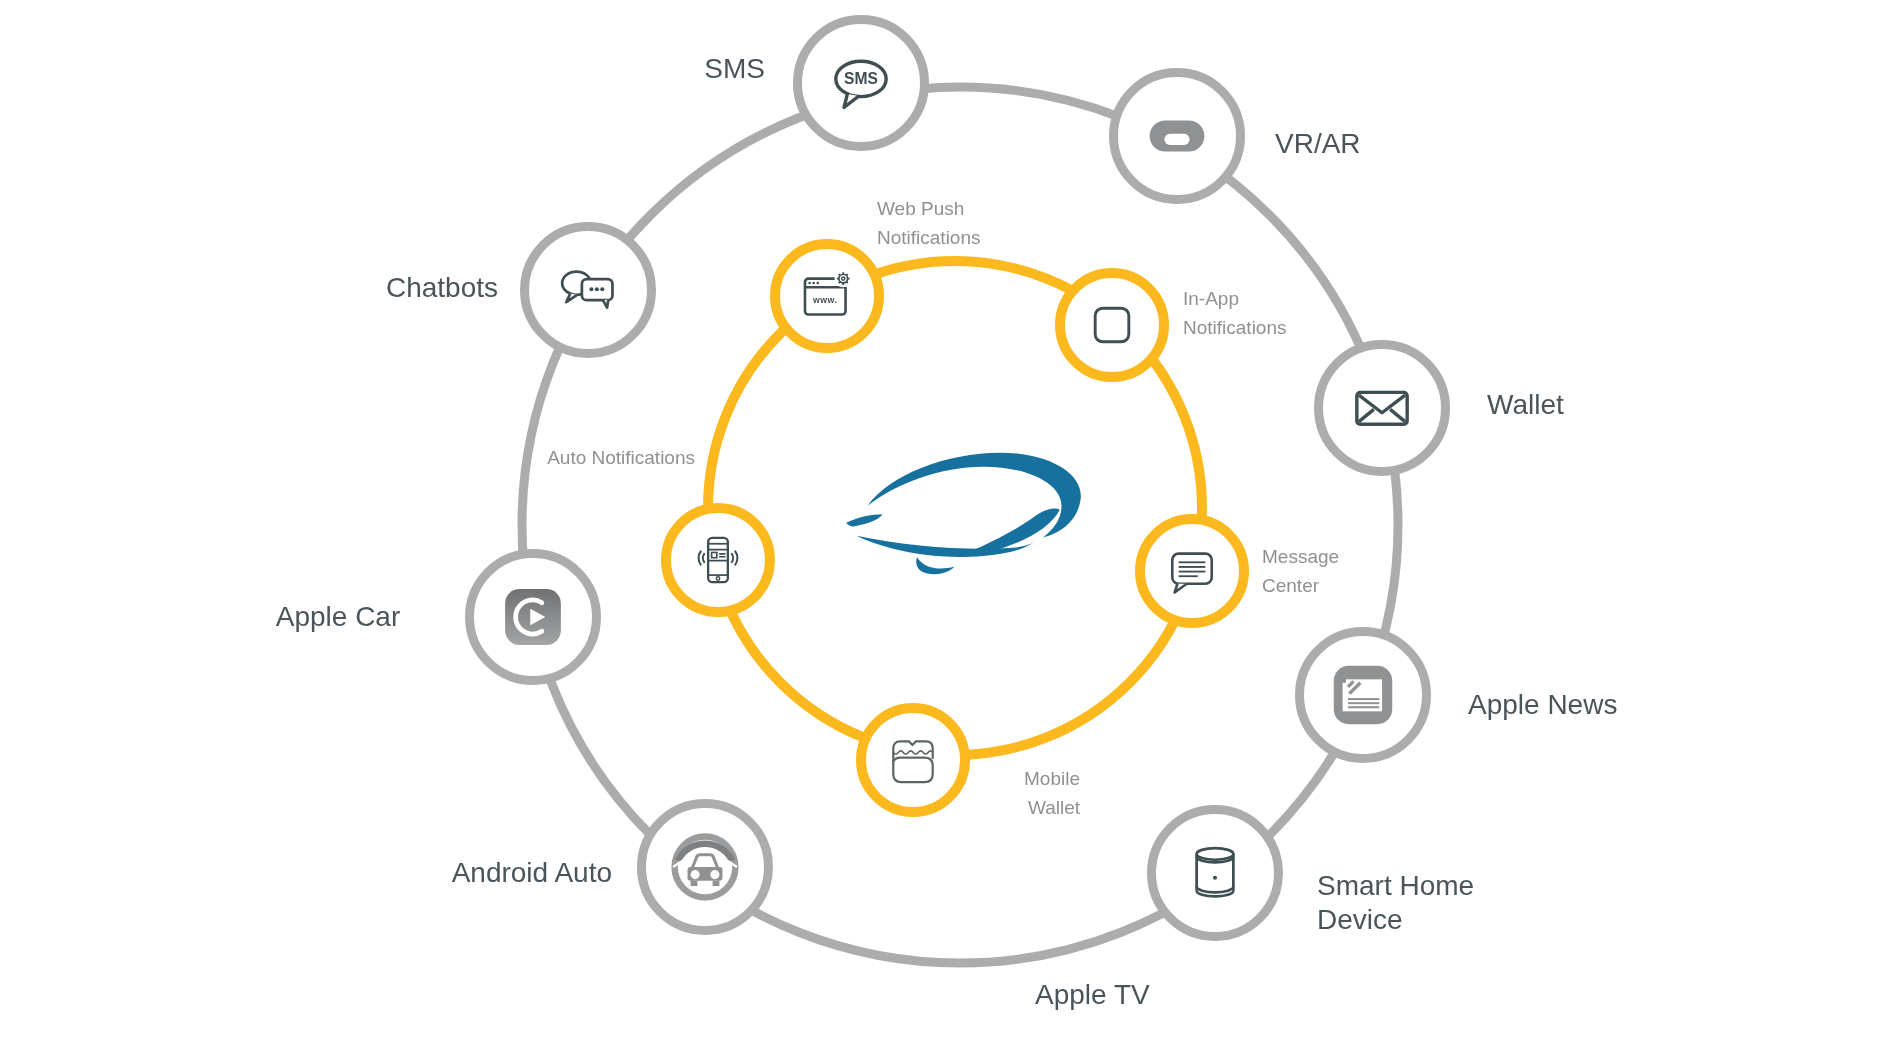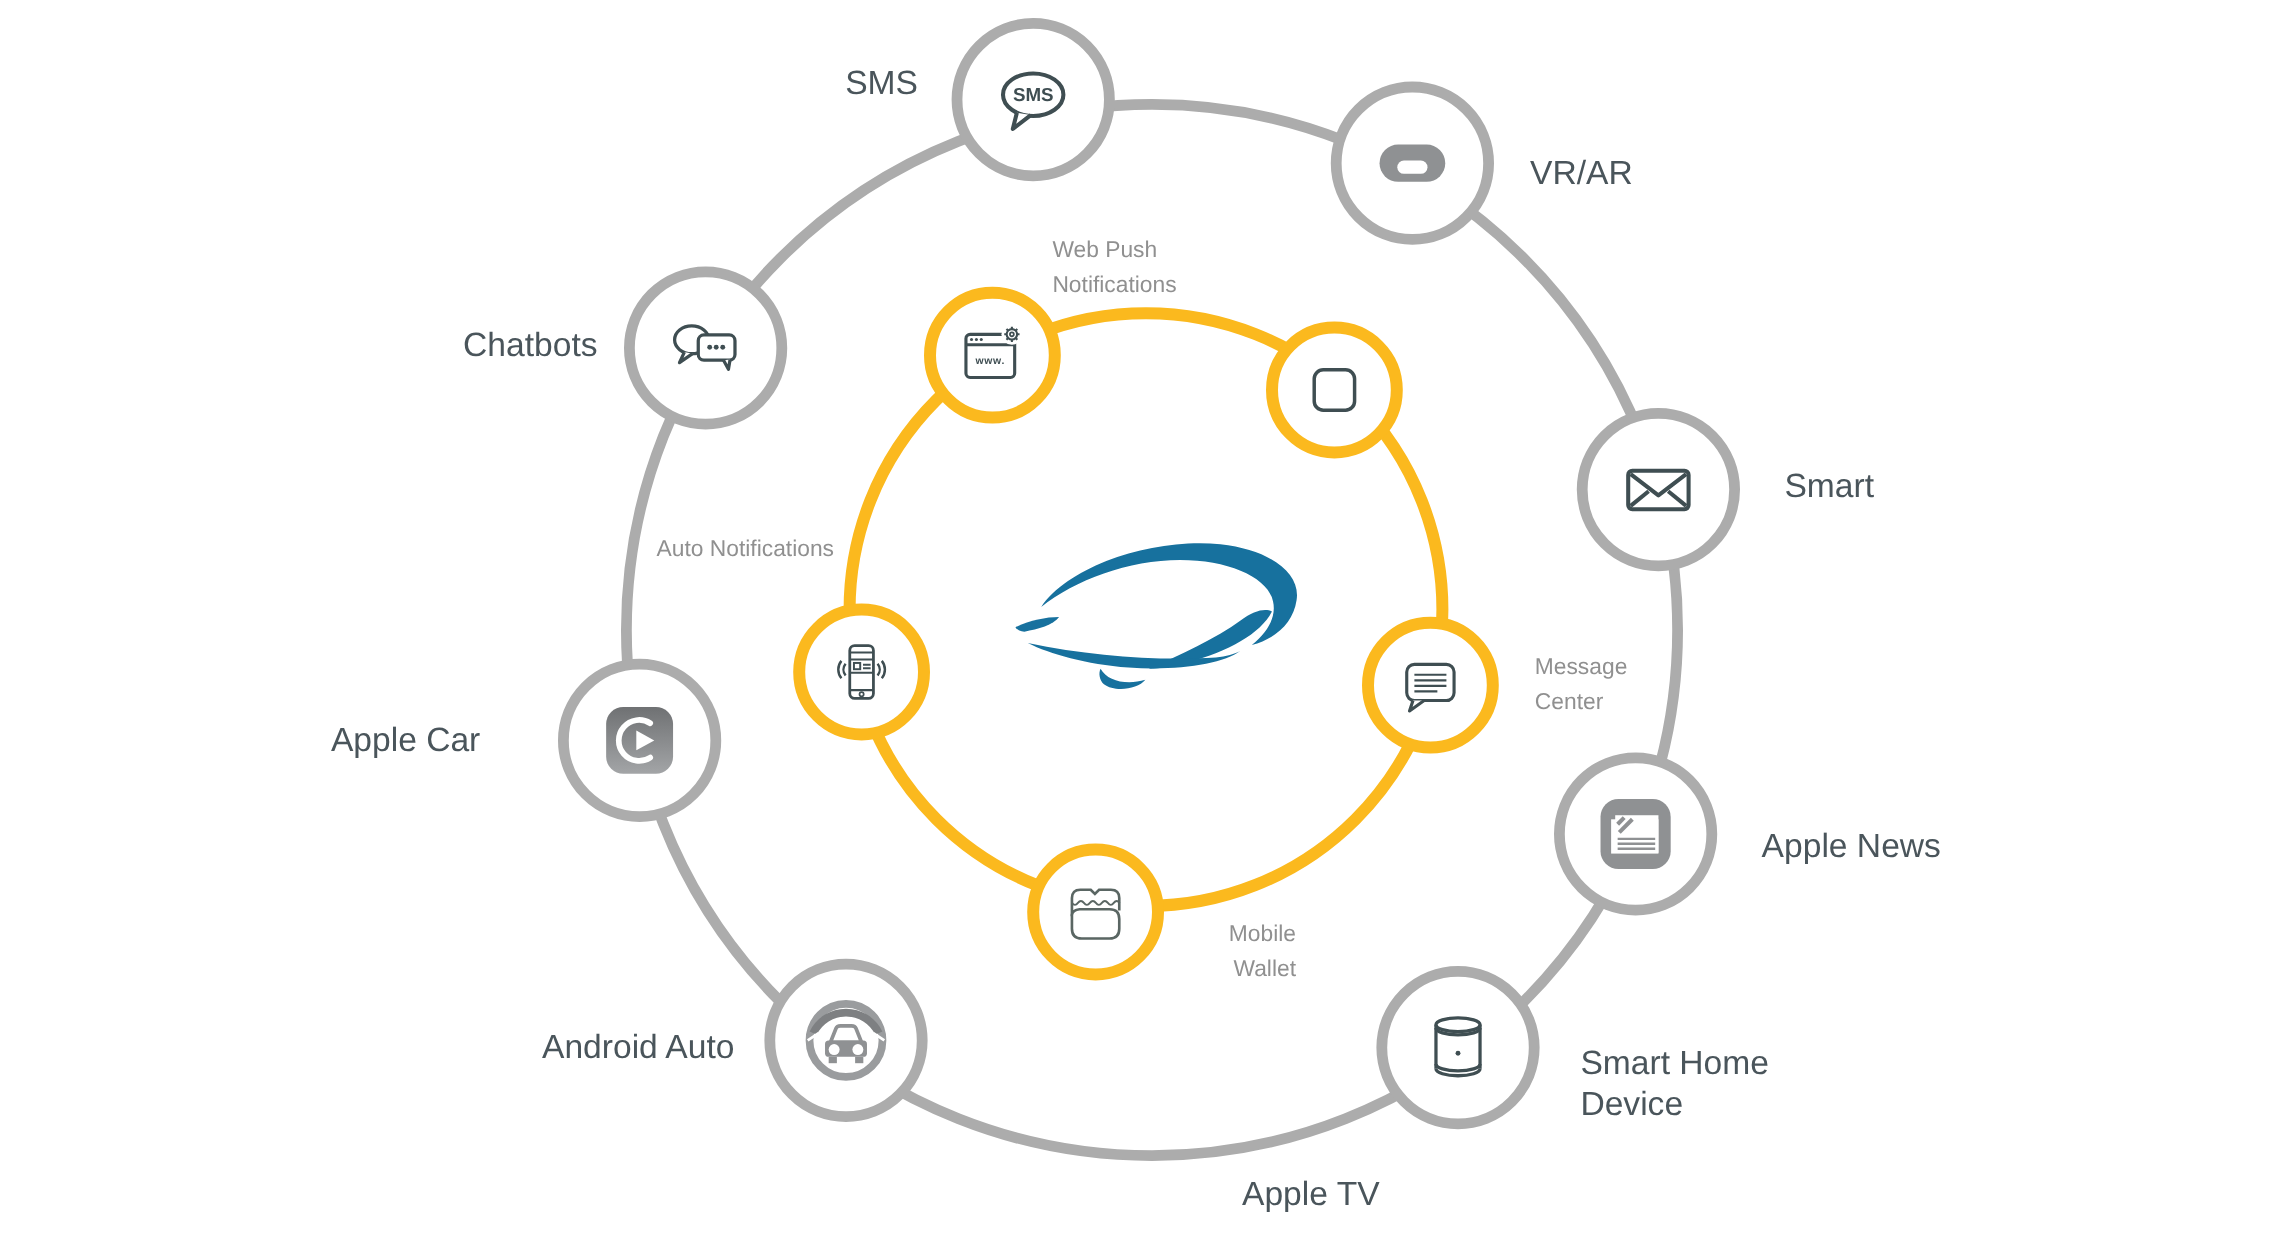--- a/index.html
+++ b/index.html
@@ -46,21 +46,21 @@
   .pos-lbl-vr{left:1275px;top:127px;width:220px;}
   .pos-lbl-email{left:1487px;top:388px;width:200px;}
   .pos-lbl-news{left:1468px;top:688px;width:260px;}
   .pos-lbl-smarthome{left:1317px;top:869px;width:165px;}
   .pos-lbl-appletv{left:1035px;top:978px;width:220px;}
   .pos-lbl-android{left:412px;top:856px;width:200px;}
   .pos-lbl-applecar{left:238px;top:600px;width:200px;text-align:center;}
   .pos-lbl-chatbots{left:298px;top:271px;width:200px;}
   .pos-lbl-webpush{left:877px;top:194px;width:160px;}
   .pos-lbl-inapp{left:1183px;top:284px;width:160px;}
-  .pos-lbl-message{left:1262px;top:542px;width:125px;margin-left:17px;}
+  .pos-lbl-message{left:1262px;top:542px;width:125px;}
   .pos-lbl-wallet{left:980px;top:764px;width:100px;text-align:right;}
   .pos-lbl-push{left:535px;top:443px;width:160px;}
   .center-logo{position:absolute;left:830px;top:448px;}
 </style>
 </head>
 <body>
 
 <div class="stage">
 
   <svg class="rings" width="1900" height="1050">
@@ -234,26 +234,27 @@
         <path d="M 27,38 C 23,43 23,50 27,55"></path>
         <path d="M 21,34 C 15,41 15,52 21,59"></path>
         <path d="M 73,38 C 77,43 77,50 73,55"></path>
         <path d="M 79,34 C 85,41 85,52 79,59"></path>
       </g>
     </svg>
   </div>
 
   <div class="lbl lbl-outer ta-r pos-lbl-sms">SMS</div>
   <div class="lbl lbl-outer pos-lbl-vr">VR/AR</div>
-  <div class="lbl lbl-outer pos-lbl-email">Smart</div>
+  <div class="lbl lbl-outer pos-lbl-email">Wallet</div>
   <div class="lbl lbl-outer pos-lbl-news">Apple News</div>
   <div class="lbl lbl-outer pos-lbl-smarthome">Smart Home Device</div>
   <div class="lbl lbl-outer pos-lbl-appletv">Apple TV</div>
   <div class="lbl lbl-outer ta-r pos-lbl-android">Android Auto</div>
   <div class="lbl lbl-outer ta-r pos-lbl-applecar">Apple Car</div>
   <div class="lbl lbl-outer ta-r pos-lbl-chatbots">Chatbots</div>
 
   <div class="lbl lbl-inner pos-lbl-webpush">Web Push Notifications</div>
+  <div class="lbl lbl-inner pos-lbl-inapp">In-App Notifications</div>
   <div class="lbl lbl-inner pos-lbl-message">Message Center</div>
   <div class="lbl lbl-inner pos-lbl-wallet">Mobile Wallet</div>
   <div class="lbl lbl-inner ta-r pos-lbl-push">Auto Notifications</div>
 
 </div>
 
 </body></html>

